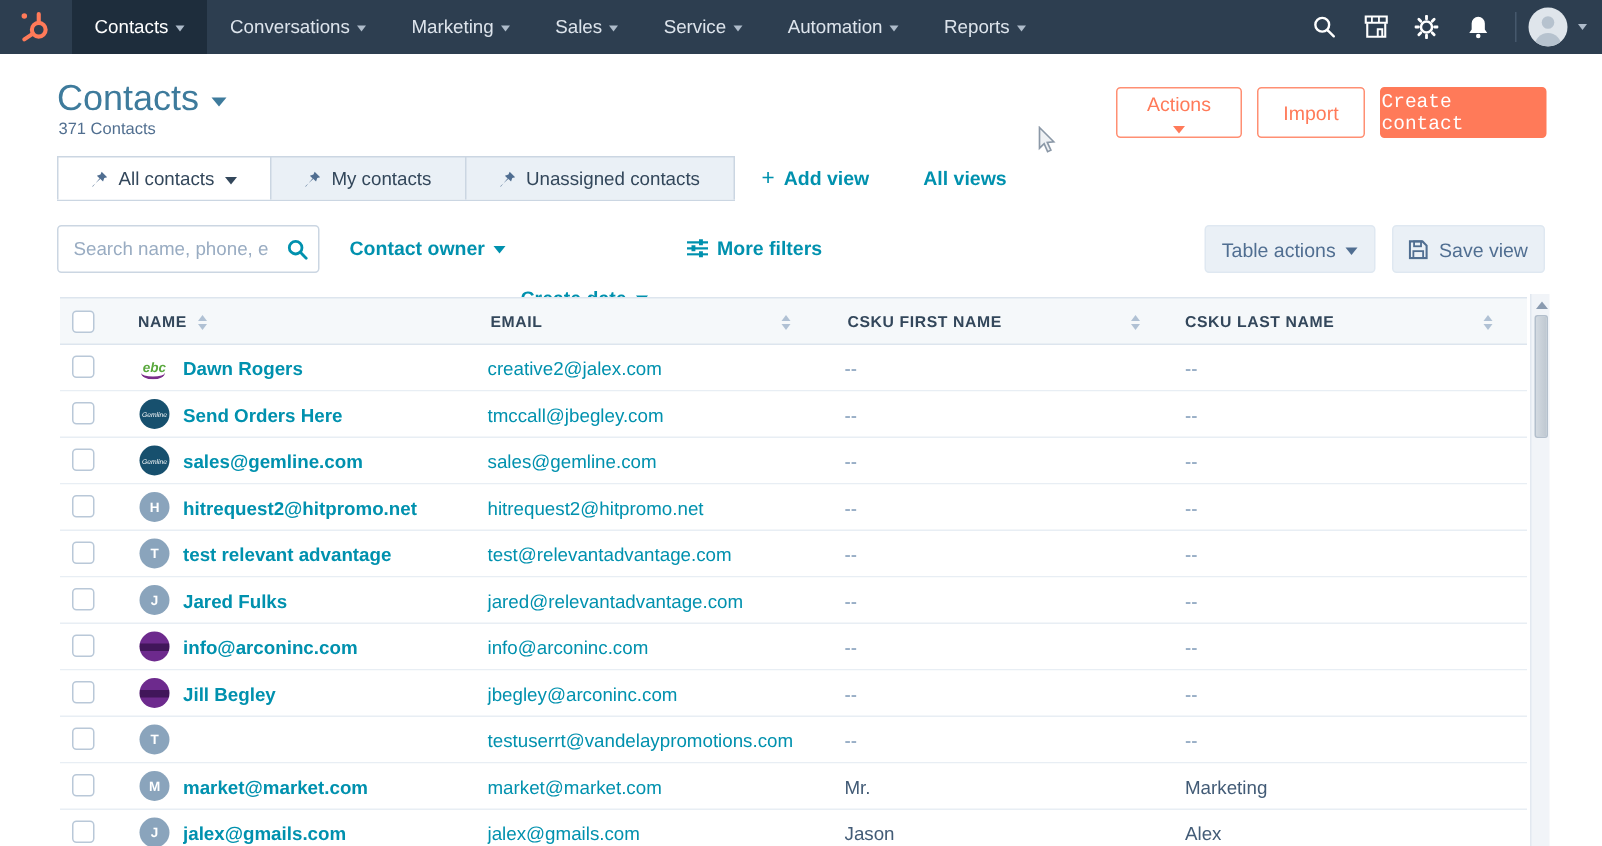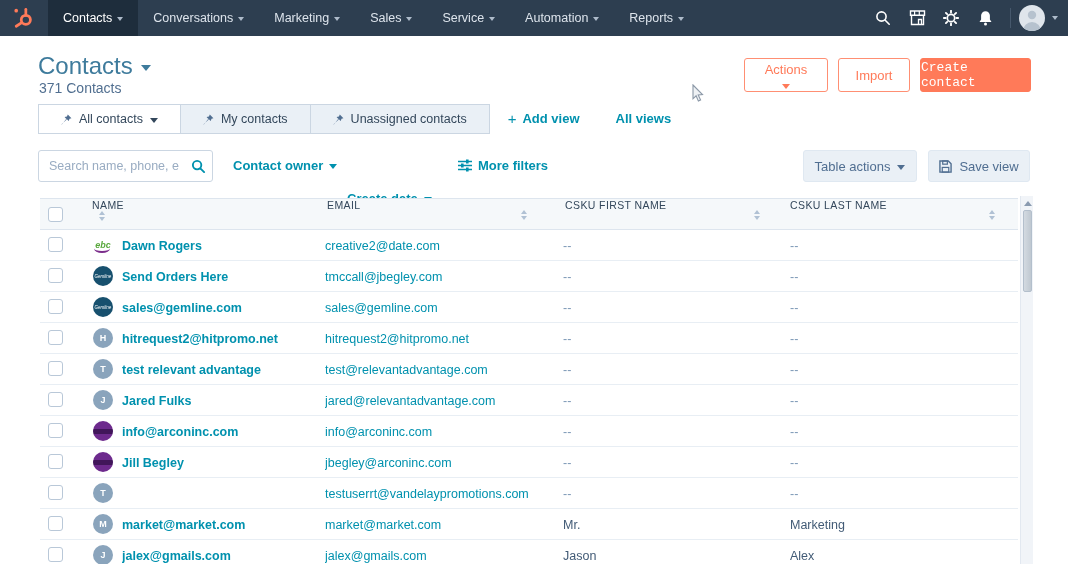--- a/index.html
+++ b/index.html
@@ -23,21 +23,21 @@
   .nav-avatar { width:26px; height:26px; border-radius:50%; background:#dfe5eb;
     display:flex; align-items:flex-end; justify-content:center; overflow:hidden; cursor:pointer; }
   .nav-avatar-caret { width:0; height:0; border-left:3.5px solid transparent;
     border-right:3.5px solid transparent; border-top:4px solid #aebbca; margin-left:7px; }
 
   
   .page-title { position:absolute; left:38px; top:52px; font-size:24px; color:#3e7b9c;
     font-weight:400; display:flex; align-items:center; gap:8px; cursor:pointer; }
   .title-caret { width:0; height:0; border-left:5px solid transparent;
     border-right:5px solid transparent; border-top:6px solid #3e7b9c; margin-top:4px; }
-  .page-subtitle { position:absolute; left:39px; top:80px; font-size:14px; color:#516f90; }
+  .page-subtitle { position:absolute; left:39px; top:80px; font-size:11px; color:#516f90; }
 
   .btn { position:absolute; top:58px; height:34px; border-radius:3px; font-size:13px;
     display:flex; align-items:center; justify-content:center; gap:6px; cursor:pointer;
     font-family:inherit; }
   .btn-outline { background:#fff; border:1px solid #ff8f73; color:#ff7a59;flex-direction:column; }
   .btn-primary { background:#ff7a59; border:1px solid #ff7a59; color:#fff; }
   .btn-actions { left:744px; width:84px; }
   .btn-import { left:838px; width:72px; }
   .btn-create { left:920px; width:111px;font-family:Liberation Mono, monospace; }
   .btn-caret-orange { width:0; height:0; border-left:4px solid transparent;
@@ -78,22 +78,22 @@
   .btn-saveview { left:928px; width:102px; }
   .gray-caret { width:0; height:0; border-left:4px solid transparent;
     border-right:4px solid transparent; border-top:5px solid #506e91; margin-top:2px; }
 
   
   .thead { position:absolute; left:40px; top:198px; width:978px; height:32px;
     background:#f5f8fa; border-top:1px solid #dde5ee; border-bottom:1px solid #dde5ee; }
   .checkbox { position:absolute; width:15px; height:15px; background:#fff;
     border:1px solid #b9c8d8; border-radius:3px; cursor:pointer; }
   .thead .checkbox { left:8px; top:8px; }
-  .th { position:absolute; top:0; height:32px; display:flex; 
-    font-size:10.5px; font-weight:400; color:#33475b; letter-spacing:.4px; cursor:pointer;flex-direction:column; }
+  .th { position:absolute; top:0; height:32px; display:flex; align-items:center;
+    font-size:10.5px; font-weight:700; color:#33475b; letter-spacing:.4px; cursor:pointer; }
   .th-name  { left:52px;  width:225px; }
   .th-email { left:287px; width:200px; }
   .th-first { left:525px; width:195px; }
   .th-last  { left:750px; width:205px; }
   .sort { display:inline-flex; flex-direction:column; gap:2px; margin-left:7px; }
   .th-email .sort, .th-first .sort, .th-last .sort { position:absolute; right:0; top:11px; margin:0; }
   .sort i { display:block; width:0; height:0; border-left:3.5px solid transparent;
     border-right:3.5px solid transparent; }
   .sort .up { border-bottom:4px solid #b0c1d4; }
   .sort .dn { border-top:4px solid #b0c1d4; }
@@ -363,21 +363,21 @@
         </span>
     </div>
   </div>
 
   <div class="tbody">
 
       <div class="row">
         <span class="checkbox"></span>
         <span class="avatar av-ebc">ebc</span>
         <a class="cell name">Dawn Rogers</a>
-        <a class="cell email">creative2@date.com</a>
+        <a class="cell email">creative2@jalex.com</a>
         <span class="cell first muted">--</span>
         <span class="cell last muted">--</span>
       </div>
 
       <div class="row">
         <span class="checkbox"></span>
         <span class="avatar av-gemline">Gemline</span>
         <a class="cell name">Send Orders Here</a>
         <a class="cell email">tmccall@jbegley.com</a>
         <span class="cell first muted">--</span>

